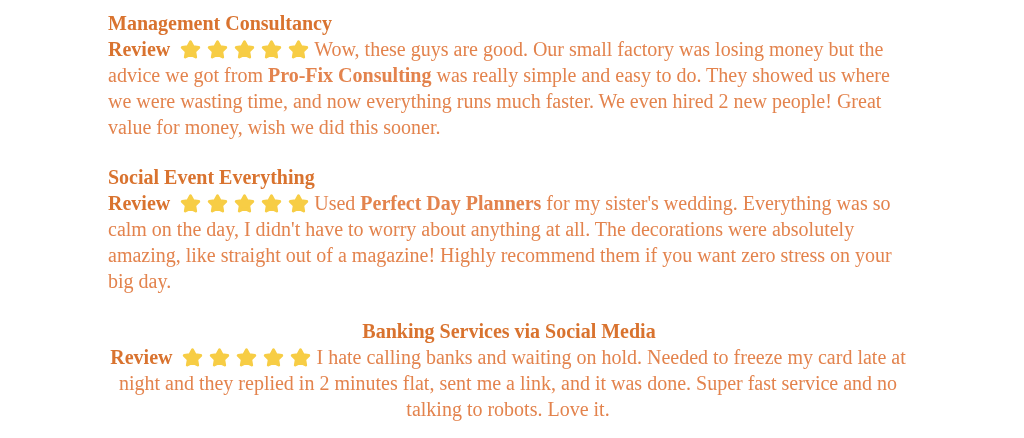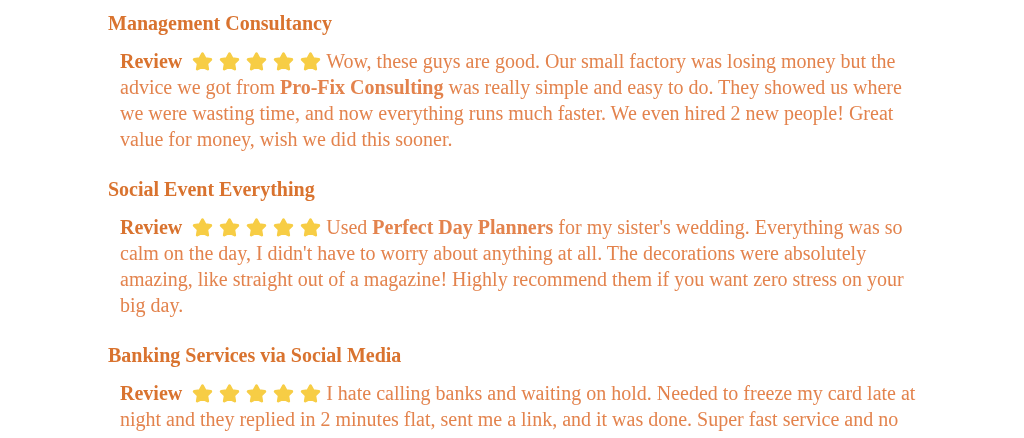--- a/index.html
+++ b/index.html
@@ -13,30 +13,30 @@
   body{
     width:1024px;height:438px;overflow:hidden;
     background:var(--page-bg);
     font-family:"Liberation Serif","DejaVu Serif",serif;
   }
   .content{
     padding:10px 0 0 108px;
     width:910px;
   }
   .review-section{margin:0 0 24px 0;}
-  .review-section:last-child{margin-bottom:0;}
+  .review-section:last-child{margin-bottom:0;text-align:center;}
   .section-title{
     margin:0;
     font-size:20px;
     line-height:26px;
     font-weight:bold;
     color:var(--heading);
   }
   .review-line{
-    margin:12px;
+    margin:0;
     width:800px;
     font-size:20px;
     line-height:26px;
     color:var(--body-text);
   }
   .review-label{
     font-weight:bold;
     color:var(--heading);
   }
   .stars{

